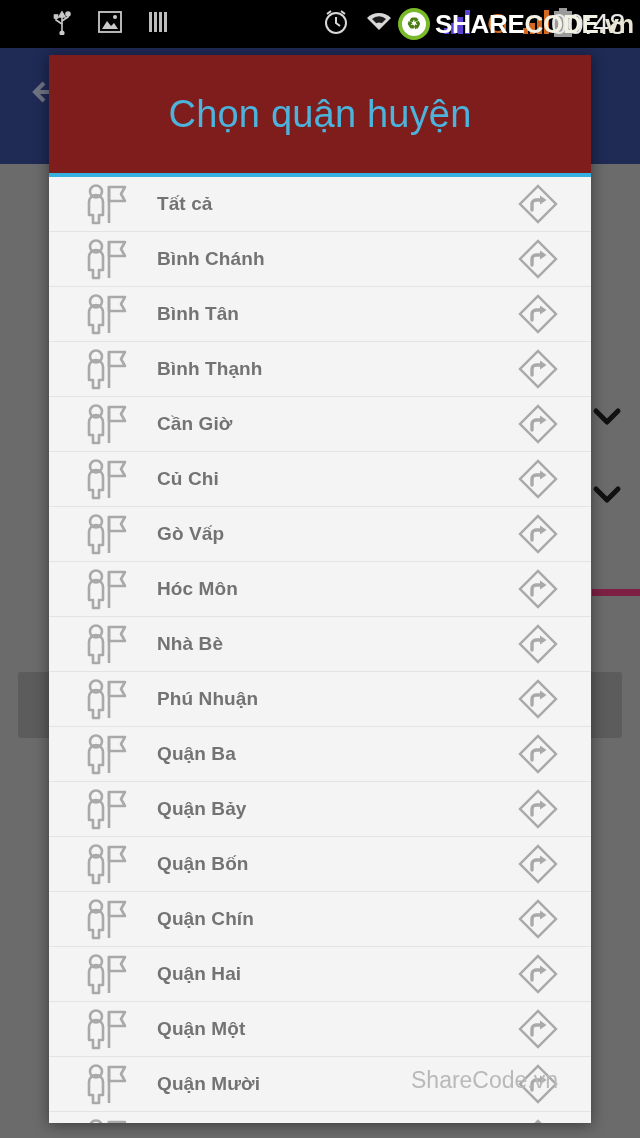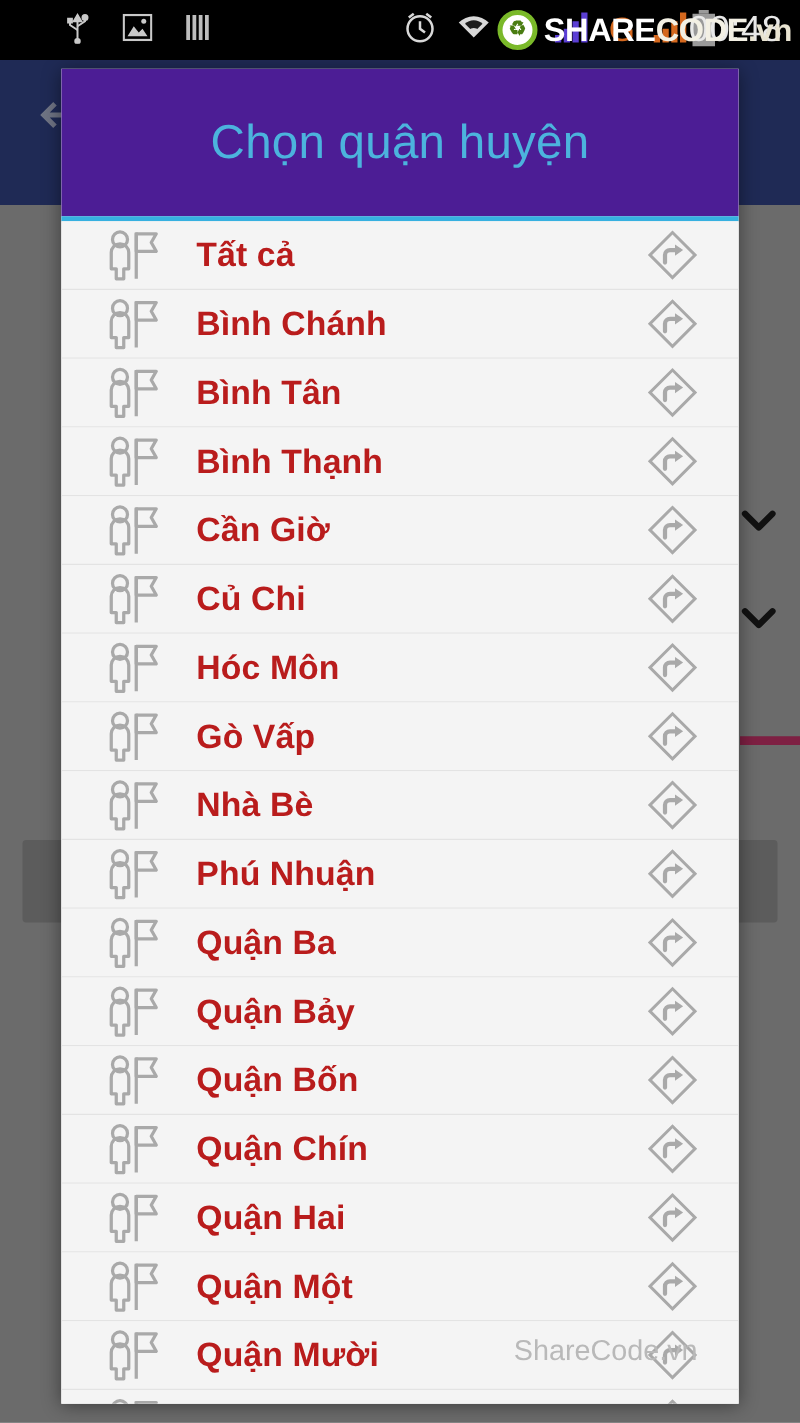--- a/index.html
+++ b/index.html
@@ -148,21 +148,21 @@
     overflow: hidden;
     z-index: 20;
   }
   #dialog-title {
     height: 118px;
     display: flex; align-items: center; justify-content: center;
     color: #4cb3dd;
     font-size: 38px;
     font-weight: 400;
     letter-spacing: 0.2px;
-    background: #4c1d95;
+    background: #7f1d1d;
   }
   #dialog-divider {
     height: 4px;
     background: #36b0e0;
   }
   #dialog-list {
     position: relative;
   }
   .list-row {
     position: relative;
@@ -174,22 +174,22 @@
   }
   .row-icon-left {
     width: 62px;
     margin-left: 26px;
     display: flex; align-items: center; justify-content: center;
     flex: none;
   }
   .row-label {
     flex: 1;
     margin-left: 20px;
-    color: #b91c1c;
-    font-size: 27px;
+    color: #737373;
+    font-size: 19px;
     font-weight: bold;
     letter-spacing: 0.1px;
     white-space: nowrap;
     overflow: hidden;
   }
   .row-icon-right {
     width: 62px;
     margin-right: 22px;
     display: flex; align-items: center; justify-content: center;
     flex: none;
@@ -366,41 +366,41 @@
           <div class="row-icon-left">
 <svg width="46" height="42" viewBox="0 0 46 42">
   <g fill="none" stroke="#a9a9a9" stroke-width="2.6" stroke-linejoin="round">
     <circle cx="13" cy="8.5" r="6"></circle>
     <path d="M6 19 a7 7 0 0 1 14 0 V32 h-4 v8 h-6 v-8 H6 Z"></path>
     <path d="M26 3 V40"></path>
     <path d="M26 4 h16 l-4 7 4 7 H26 Z"></path>
   </g>
 </svg>
           </div>
+          <div class="row-label">Gò Vấp</div>
+          <div class="row-icon-right">
+<svg width="44" height="44" viewBox="0 0 44 44">
+  <rect x="22" y="4" width="25.5" height="25.5" transform="rotate(45 22 4)" fill="none" stroke="#a9a9a9" stroke-width="2.4"></rect>
+  <path d="M16 28 V22 a4 4 0 0 1 4-4 H27" fill="none" stroke="#a9a9a9" stroke-width="3.4" stroke-linecap="round" stroke-linejoin="round"></path>
+  <path d="M24 13.5 L30.5 18 L24 22.5 Z" fill="#a9a9a9"></path>
+</svg>
+          </div>
+        </div>
+        <div class="list-row">
+          <div class="row-icon-left">
+<svg width="46" height="42" viewBox="0 0 46 42">
+  <g fill="none" stroke="#a9a9a9" stroke-width="2.6" stroke-linejoin="round">
+    <circle cx="13" cy="8.5" r="6"></circle>
+    <path d="M6 19 a7 7 0 0 1 14 0 V32 h-4 v8 h-6 v-8 H6 Z"></path>
+    <path d="M26 3 V40"></path>
+    <path d="M26 4 h16 l-4 7 4 7 H26 Z"></path>
+  </g>
+</svg>
+          </div>
           <div class="row-label">Hóc Môn</div>
-          <div class="row-icon-right">
-<svg width="44" height="44" viewBox="0 0 44 44">
-  <rect x="22" y="4" width="25.5" height="25.5" transform="rotate(45 22 4)" fill="none" stroke="#a9a9a9" stroke-width="2.4"></rect>
-  <path d="M16 28 V22 a4 4 0 0 1 4-4 H27" fill="none" stroke="#a9a9a9" stroke-width="3.4" stroke-linecap="round" stroke-linejoin="round"></path>
-  <path d="M24 13.5 L30.5 18 L24 22.5 Z" fill="#a9a9a9"></path>
-</svg>
-          </div>
-        </div>
-        <div class="list-row">
-          <div class="row-icon-left">
-<svg width="46" height="42" viewBox="0 0 46 42">
-  <g fill="none" stroke="#a9a9a9" stroke-width="2.6" stroke-linejoin="round">
-    <circle cx="13" cy="8.5" r="6"></circle>
-    <path d="M6 19 a7 7 0 0 1 14 0 V32 h-4 v8 h-6 v-8 H6 Z"></path>
-    <path d="M26 3 V40"></path>
-    <path d="M26 4 h16 l-4 7 4 7 H26 Z"></path>
-  </g>
-</svg>
-          </div>
-          <div class="row-label">Gò Vấp</div>
           <div class="row-icon-right">
 <svg width="44" height="44" viewBox="0 0 44 44">
   <rect x="22" y="4" width="25.5" height="25.5" transform="rotate(45 22 4)" fill="none" stroke="#a9a9a9" stroke-width="2.4"></rect>
   <path d="M16 28 V22 a4 4 0 0 1 4-4 H27" fill="none" stroke="#a9a9a9" stroke-width="3.4" stroke-linecap="round" stroke-linejoin="round"></path>
   <path d="M24 13.5 L30.5 18 L24 22.5 Z" fill="#a9a9a9"></path>
 </svg>
           </div>
         </div>
         <div class="list-row">
           <div class="row-icon-left">

